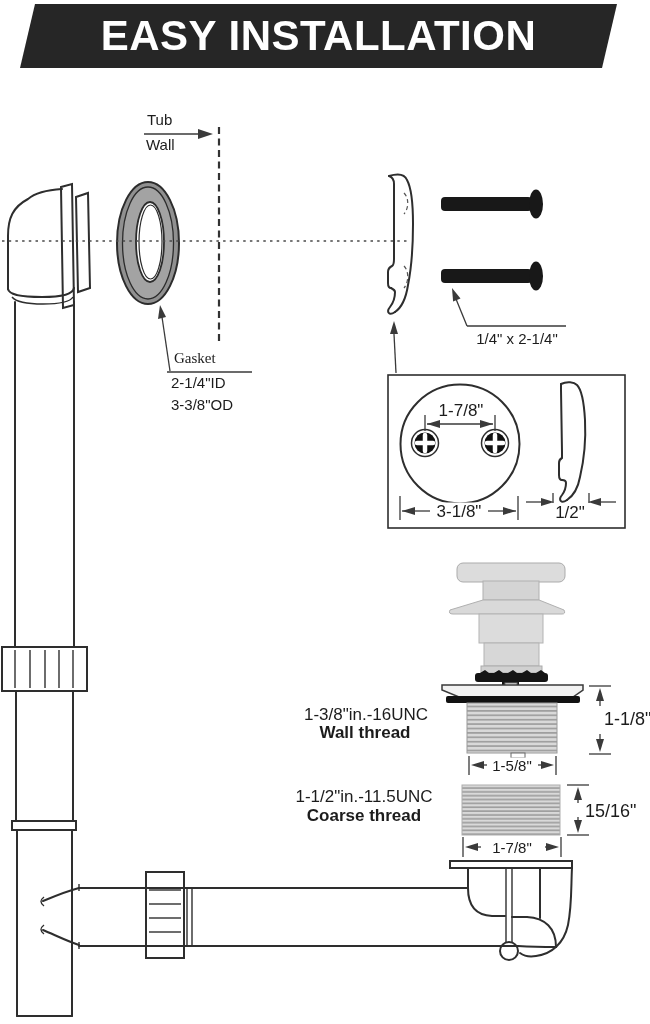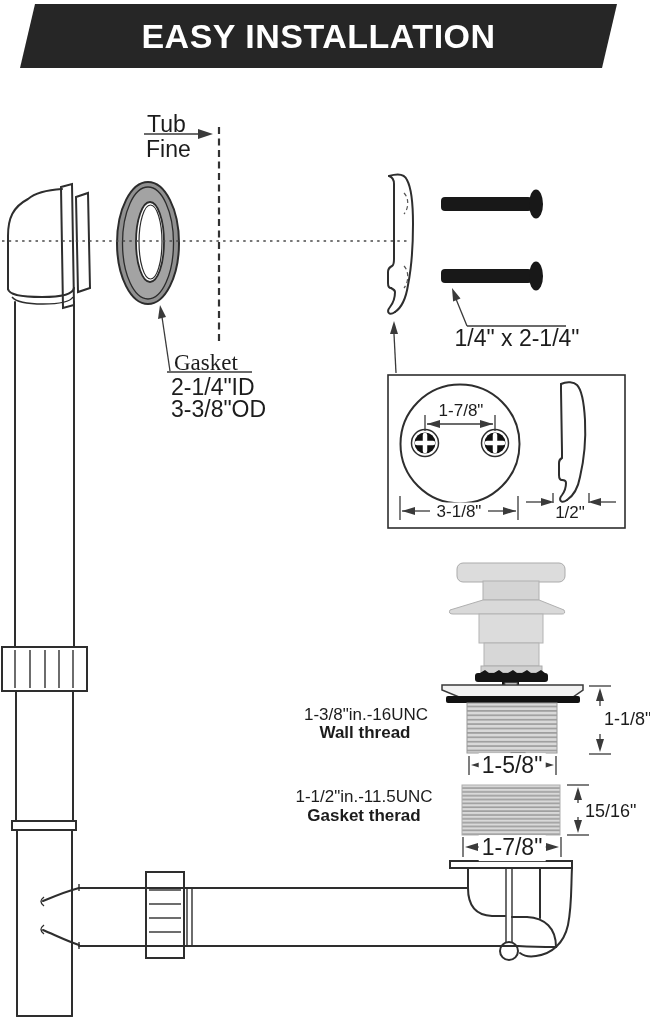--- a/index.html
+++ b/index.html
@@ -9,34 +9,34 @@
   }
   
   #banner{
     position:absolute;left:20px;top:4px;width:597px;height:64px;
     background:#262626;
     clip-path:polygon(15px 0, 100% 0, 582px 100%, 0 100%);
     display:flex;align-items:center;justify-content:center;
     filter:drop-shadow(-2px 2px 0 #cfcfcf);
   }
   #banner h1{
-    margin:0;color:#ffffff;font-size:34px;font-weight:bold;
+    margin:0;color:#ffffff;font-size:42px;font-weight:bold;
     letter-spacing:.5px;white-space:nowrap;
   }
   
   #art{position:absolute;left:0;top:0;}
   .ln{stroke:#2e2e2e;stroke-width:2;fill:none;stroke-linecap:round;}
   .ln-thin{stroke:#2e2e2e;stroke-width:1.4;fill:none;}
   .dim{stroke:#3a3a3a;stroke-width:1.3;fill:none;}
   .dimfill{fill:#3a3a3a;stroke:none;}
   .hidden-line{stroke:#555;stroke-width:1.2;fill:none;stroke-dasharray:4 3;}
   
   .lbl{
     position:absolute;white-space:nowrap;color:#1c1c1c;
-    font-size:23px;line-height:1.12;
+    font-size:15px;line-height:1.12;
   }
   .c{transform:translate(-50%,-50%);}
   .s17{font-size:17px;}
   .s18{font-size:18px;}
   .b{font-weight:bold;}
   .bg{background:#ffffff;padding:0 3px;}
 </style>
 </head>
 <body>
 
@@ -278,37 +278,37 @@
       <line class="dim" x1="463" y1="837" x2="463" y2="857"></line>
       <line class="dim" x1="561" y1="837" x2="561" y2="857"></line>
       <polygon class="dimfill" points="465,847 478,843 478,851"></polygon>
       <line class="dim" x1="477" y1="847" x2="481" y2="847"></line>
       <polygon class="dimfill" points="559,847 546,843 546,851"></polygon>
       <line class="dim" x1="545" y1="847" x2="549" y2="847"></line>
     </g>
   </svg>
 
   <div class="lbl" style="left:147px;top:112px;">Tub</div>
-  <div class="lbl" style="left:146px;top:137px;">Fine</div>
+  <div class="lbl" style="left:146px;top:137px;">Wall</div>
 
   <div class="lbl" style="left:174px;top:350px;font-family:Liberation Serif, serif;">Gasket</div>
   <div class="lbl" style="left:171px;top:375px;">2-1/4"ID</div>
   <div class="lbl" style="left:171px;top:397px;">3-3/8"OD</div>
 
   <div class="lbl c" style="left:517px;top:339px;">1/4" x 2-1/4"</div>
 
   <div class="lbl c s17" style="left:461px;top:411px;">1-7/8"</div>
   <div class="lbl c s17 bg" style="left:459px;top:512px;">3-1/8"</div>
   <div class="lbl c s17" style="left:570px;top:513px;">1/2"</div>
 
   <div class="lbl c s17" style="left:366px;top:715px;">1-3/8"in.-16UNC</div>
   <div class="lbl c s17 b" style="left:365px;top:733px;">Wall thread</div>
 
   <div class="lbl s18" style="left:604px;top:709px;">1-1/8"</div>
   <div class="lbl c bg" style="left:512px;top:766px;">1-5/8"</div>
 
   <div class="lbl c s17" style="left:364px;top:797px;">1-1/2"in.-11.5UNC</div>
-  <div class="lbl c s17 b" style="left:364px;top:816px;">Gasket therad</div>
+  <div class="lbl c s17 b" style="left:364px;top:816px;">Coarse thread</div>
 
   <div class="lbl s18" style="left:585px;top:801px;">15/16"</div>
   <div class="lbl c bg" style="left:512px;top:848px;">1-7/8"</div>
 
 </div>
 
 </body></html>

